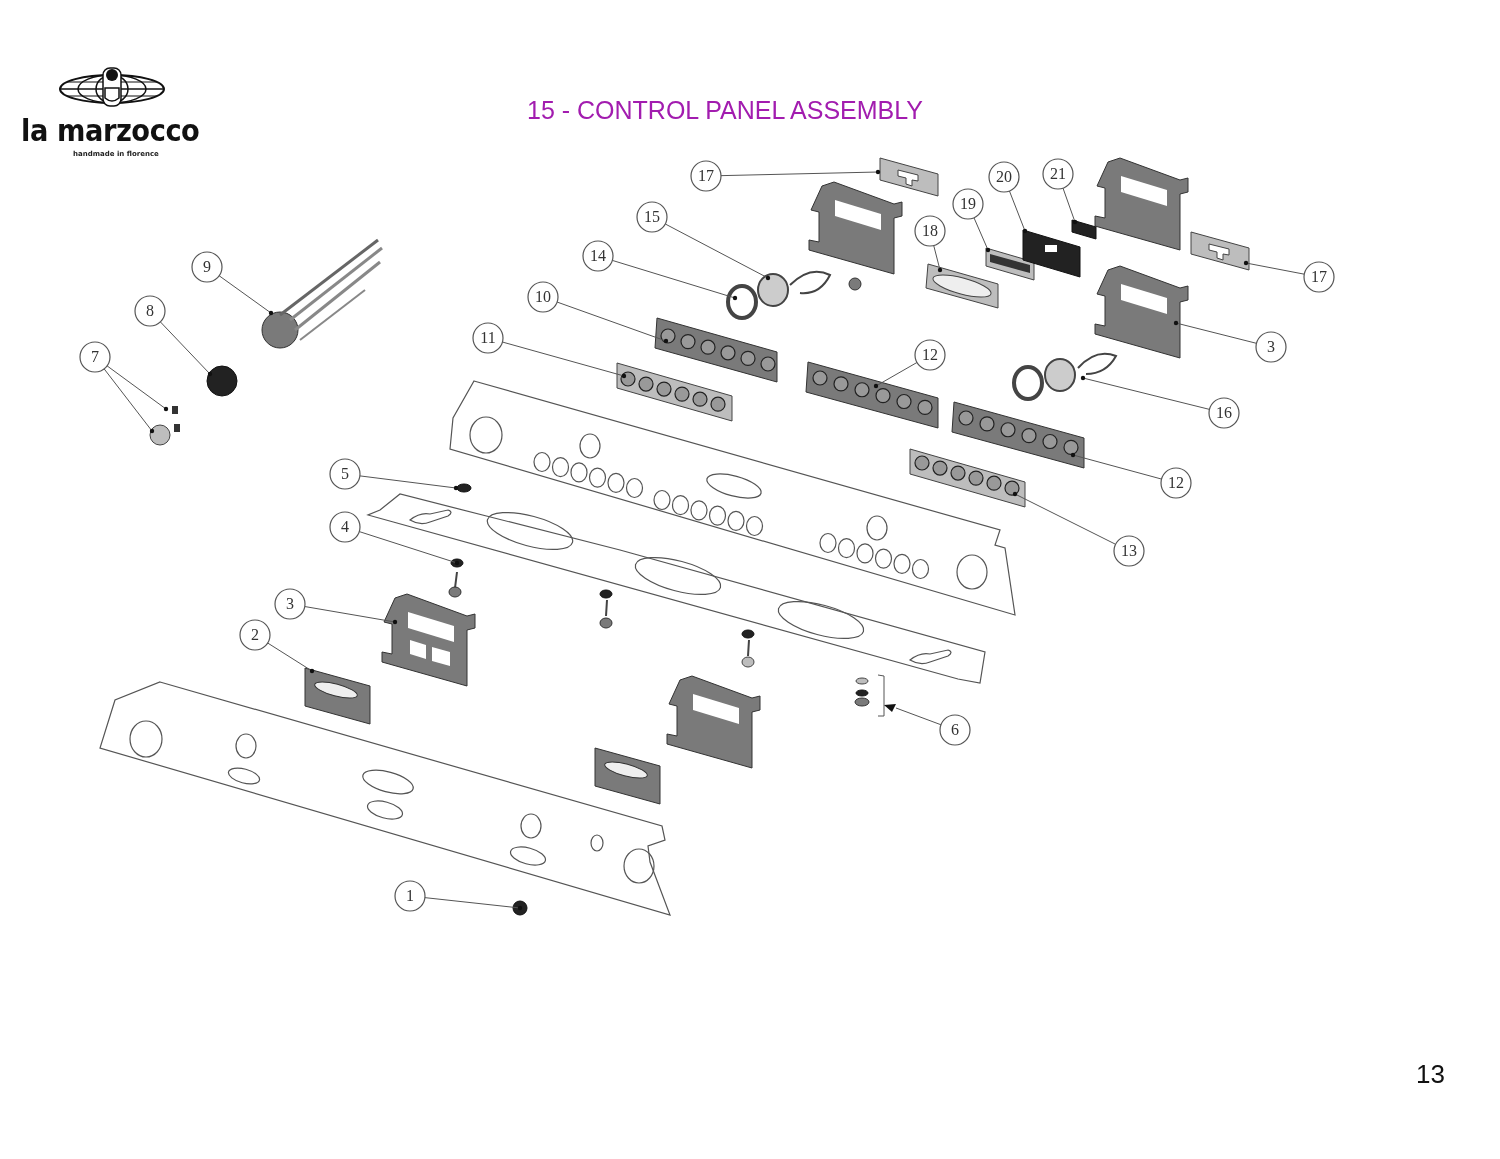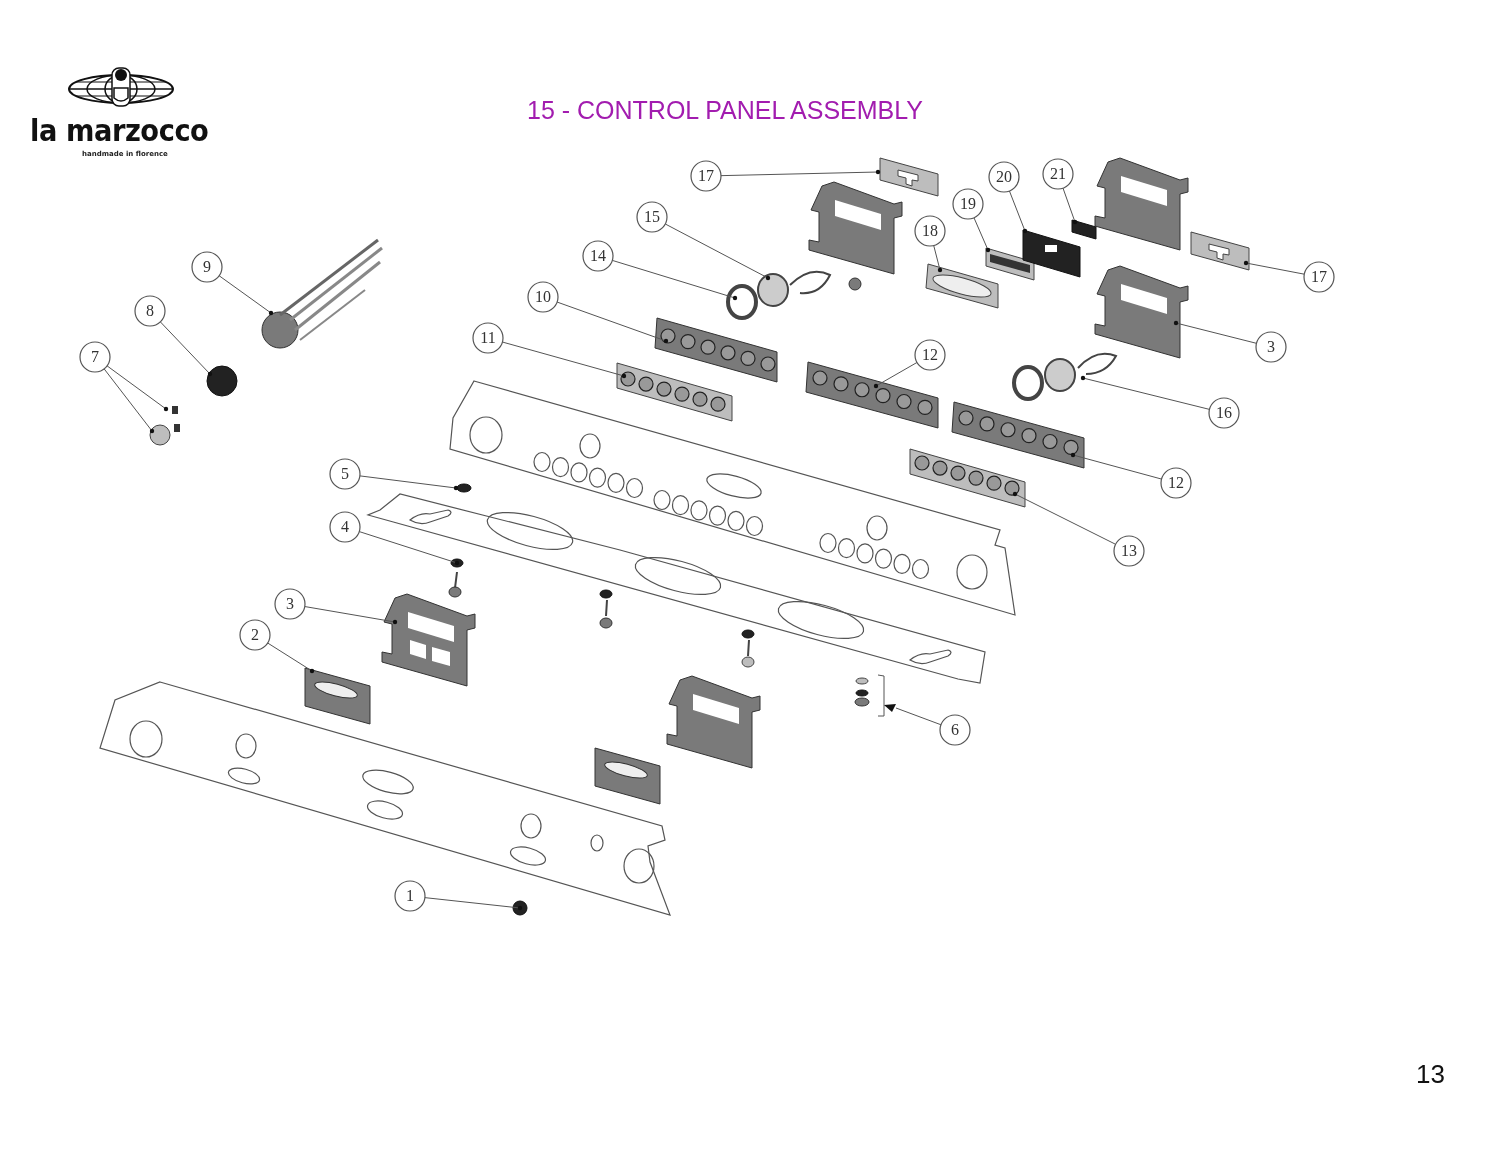--- a/index.html
+++ b/index.html
@@ -1,17 +1,17 @@
 <!DOCTYPE html>
 <html><head>
 <meta charset="utf-8">
 <style>
   html, body { margin:0; padding:0; background:#ffffff; }
   body { width:1500px; height:1159px; position:relative; overflow:hidden; font-family:"Liberation Sans", sans-serif; color:#111; }
-  .logo { position:absolute; left:28px; top:64px; width:190px; height:100px; }
+  .logo { position:absolute; left:19px; top:64px; width:190px; height:100px; }
   .logo-word { position:absolute; left:2px; top:48px; font-family:"DejaVu Sans", sans-serif; font-weight:bold; font-size:31px; letter-spacing:-0.5px; color:#111; white-space:nowrap; transform:scaleX(0.88); transform-origin:left top; }
   .logo-tag { position:absolute; left:54px; top:86px; font-family:"DejaVu Sans", sans-serif; font-weight:bold; font-size:7px; color:#222; white-space:nowrap;text-align:center; }
   .title { position:absolute; left:527px; top:96px; font-size:25px; color:#a21caf; white-space:nowrap; }
   .page-num { position:absolute; left:1416px; top:1059px; font-size:26px; color:#111; }
   svg.diagram { position:absolute; left:0; top:0; }
   .callout-text { font-family:"Liberation Serif", serif; font-size:16px; fill:#333; }
   .part { fill:#7a7a7a; stroke:#333; stroke-width:1; }
   .part-light { fill:#bdbdbd; stroke:#444; stroke-width:1; }
   .part-dark { fill:#222; stroke:#111; stroke-width:1; }
   .outline { fill:none; stroke:#555; stroke-width:1.2; }

